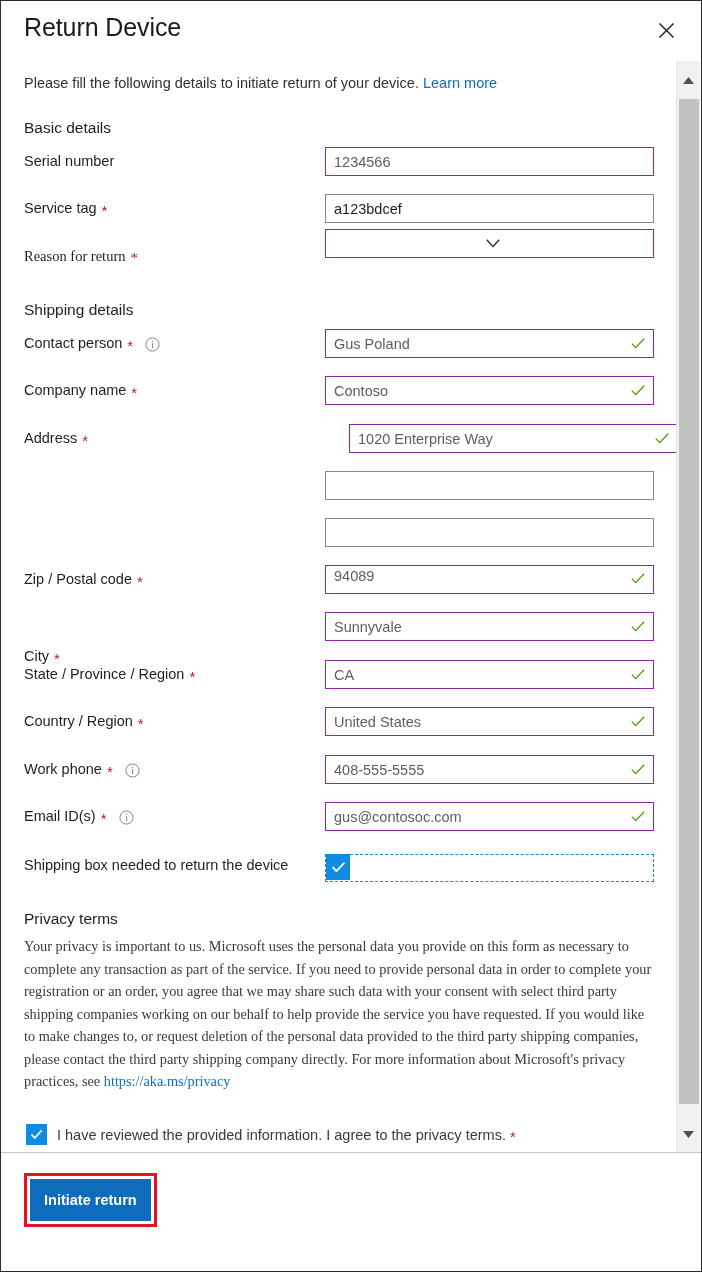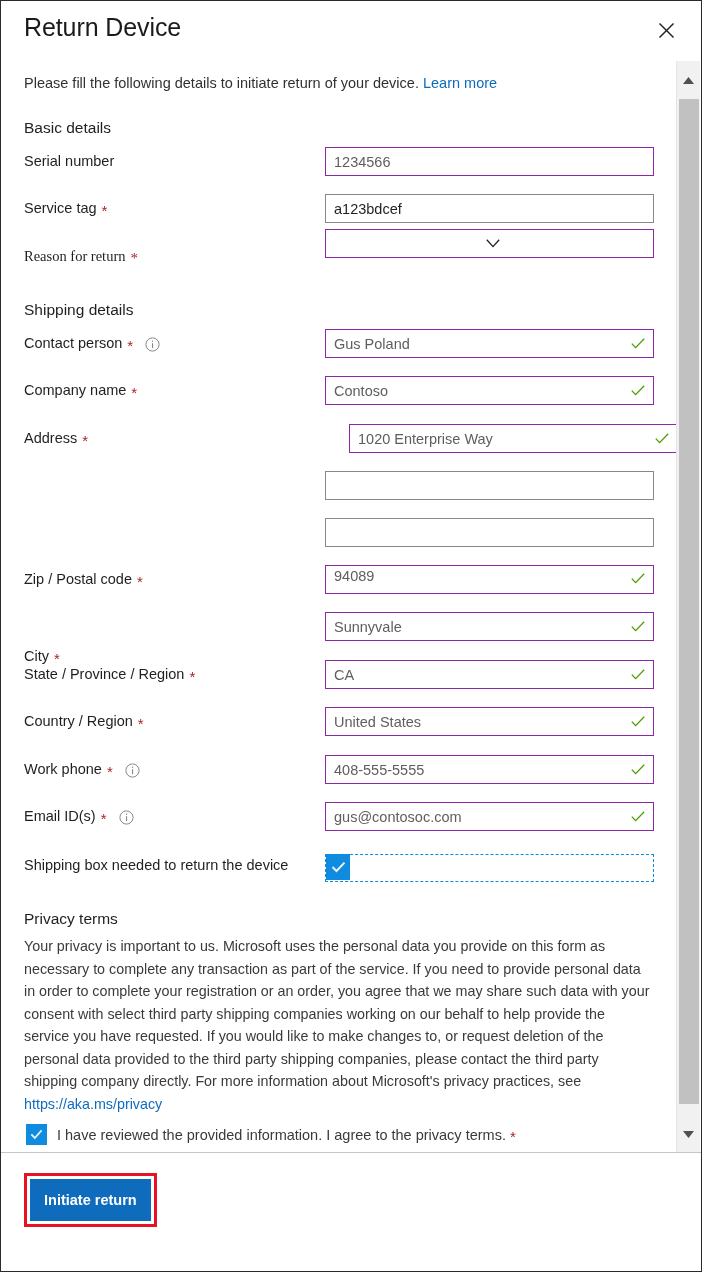--- a/index.html
+++ b/index.html
@@ -476,21 +476,21 @@
 
       <div class="field-label" style="top:796px;">Shipping box needed to return the device</div>
       <div class="shipbox-focus" style="top:793px;"></div>
       <div class="shipbox-check" style="top:793px;">
         <svg width="15" height="12" viewBox="0 0 15 12">
           <polyline points="1.5,6 5.5,10 13.5,1.6" fill="none" stroke="#e8f2fb" stroke-width="2"></polyline>
         </svg>
       </div>
 
       <div class="privacy-head" style="top:849px;">Privacy terms</div>
-      <div class="privacy-body" style="top:874px;">
+      <div class="privacy-body" style="top:874px;font-family:Liberation Serif, serif;">
         <span>Your privacy is important to us. Microsoft uses the personal data you provide on this form as necessary to complete any transaction as part of the service. If you need to provide personal data in order to complete your registration or an order, you agree that we may share such data with your consent with select third party shipping companies working on our behalf to help provide the service you have requested. If you would like to make changes to, or request deletion of the personal data provided to the third party shipping companies, please contact the third party shipping company directly. For more information about Microsoft's privacy practices, see </span><a class="link" href="#">https://aka.ms/privacy</a>
       </div>
 
       <div class="agree-row" style="top:1063px;">
         <div class="agree-check">
           <svg width="13" height="11" viewBox="0 0 13 11">
             <polyline points="1.3,5.4 4.8,9 11.6,1.3" fill="none" stroke="#e8f2fb" stroke-width="1.8"></polyline>
           </svg>
         </div>
         <div class="agree-label">

